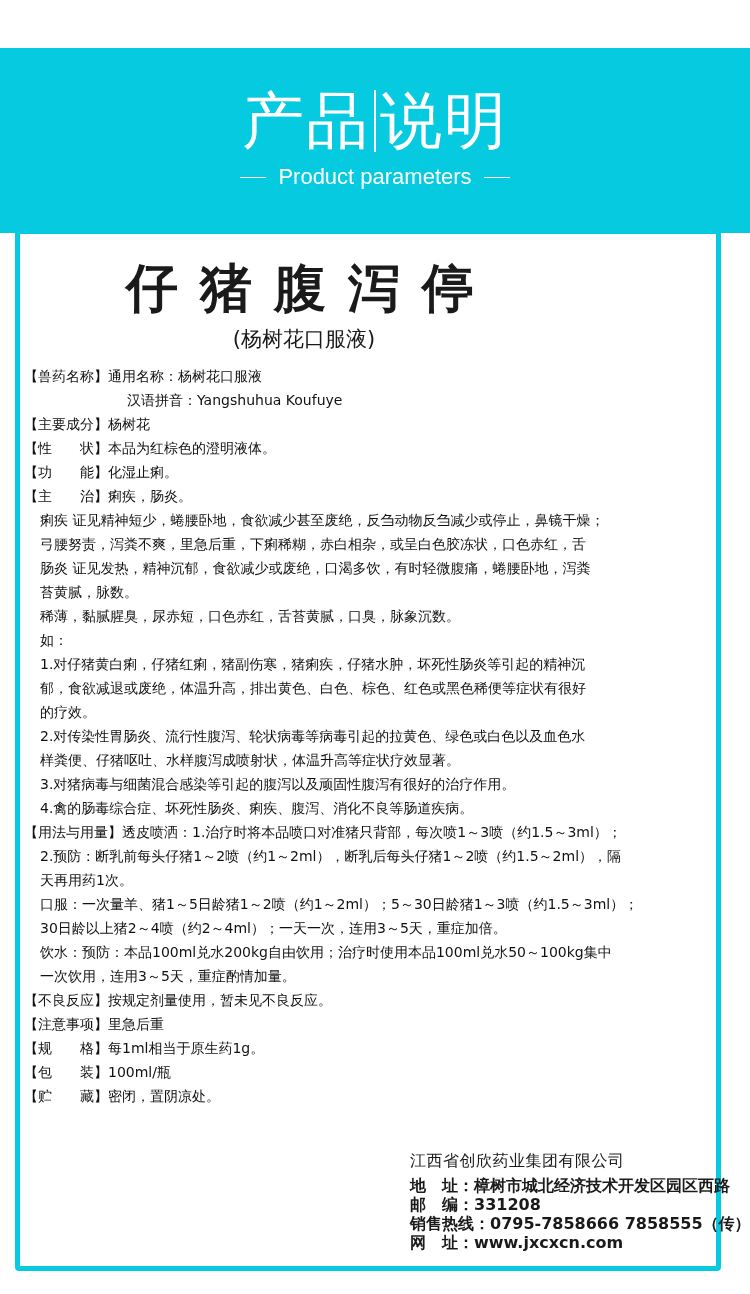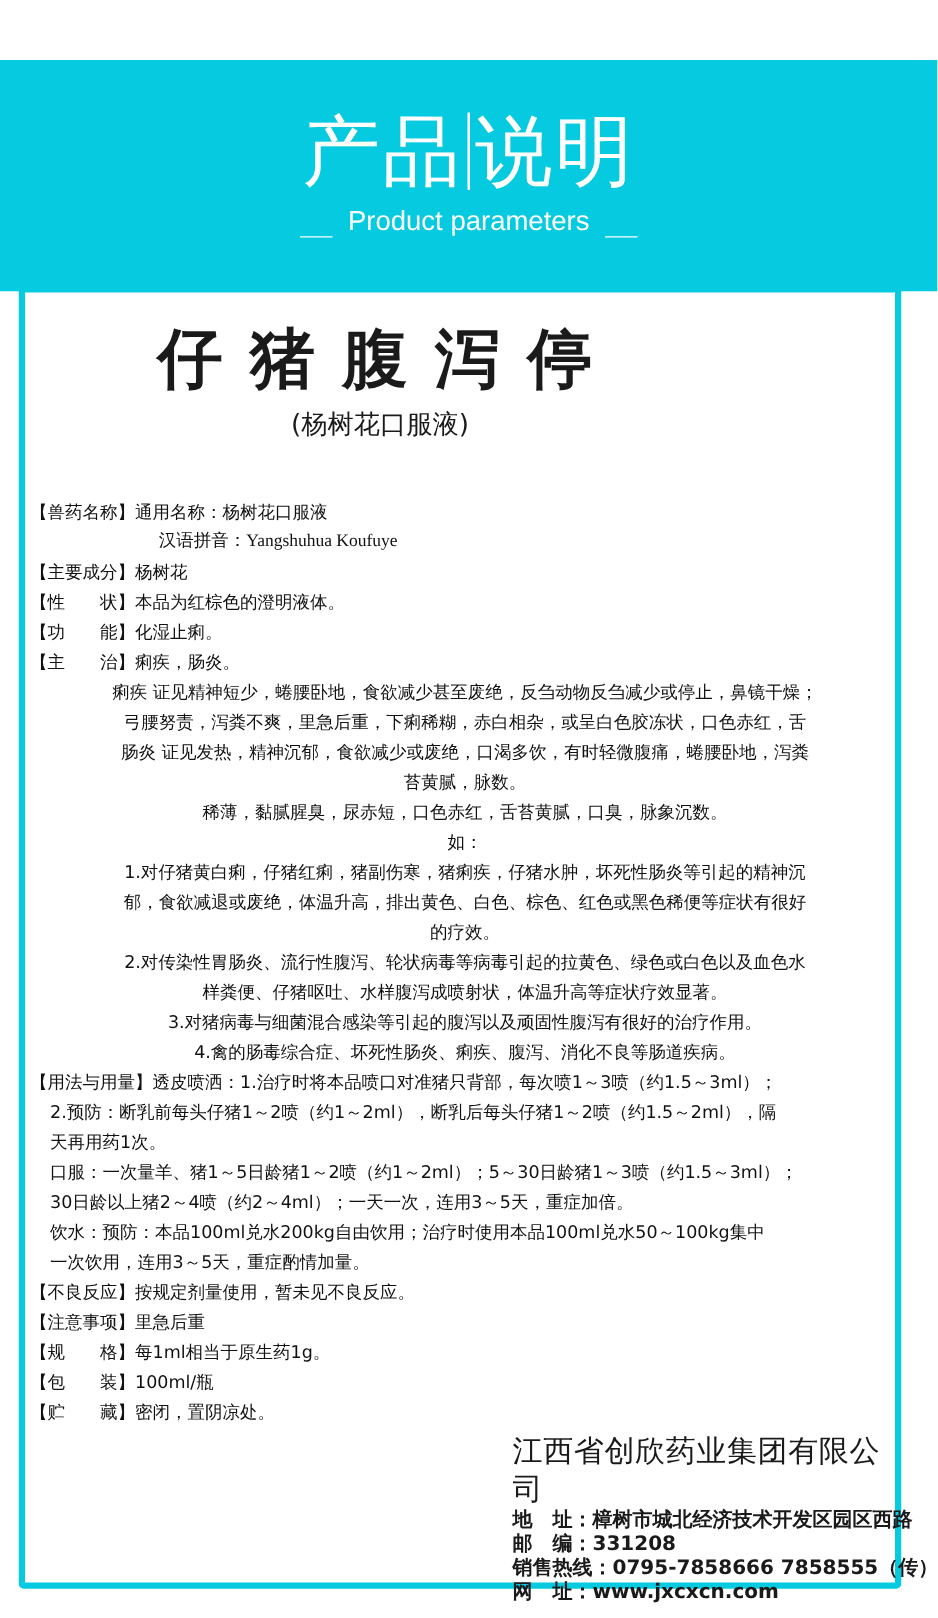--- a/index.html
+++ b/index.html
@@ -20,21 +20,21 @@
     color: #fff; font-size: 62px; font-weight: 300; letter-spacing: 2px;
     line-height: 70px;
     font-family: "DejaVu Sans", sans-serif;
   }
   .banner-title .sep {
     display: inline-block; width: 2px; height: 62px; background: #fff;
     margin: 0 4px 0 4px;
   }
   .banner-sub {
     position: absolute; top: 116px; left: 0; width: 750px;
-    display: flex; justify-content: center; align-items: flex-end;
+    display: flex; justify-content: center; align-items: center;
     color: #fff; font-size: 22px; font-family: "Liberation Sans", sans-serif;
   }
   .banner-sub .dash { display: inline-block; width: 26px; height: 1px; background: #fff; margin: 0 12px; }
 
   .card {
     position: absolute; left: 15px; top: 229px; width: 696px; height: 1032px;
     border: 5px solid #06CAE0; border-radius: 4px;
     background: #fff;
   }
   .doc-title {
@@ -42,32 +42,32 @@
     font-size: 52px; font-weight: bold; letter-spacing: 22px; color: #1a1a1a;
     font-family: "DejaVu Sans", sans-serif; line-height: 64px;
     padding-left: 22px; box-sizing: border-box;
   }
   .doc-subtitle {
     position: absolute; top: 90px; left: 0; width: 568px; text-align: center;
     font-size: 21px; color: #1a1a1a; line-height: 30px;
   }
   .body-text {
     position: absolute; left: 4px; top: 130px; width: 680px;
-    font-size: 14px; line-height: 24px; color: #111; margin-top: 34px;
+    font-size: 14px; line-height: 24px; color: #111;
   }
   .row { white-space: nowrap; }
   .lbl { font-weight: normal; }
-  .ind { padding-left: 16px; text-align: center; }
-  .ind2 { padding-left: 103px; font-family: Liberation Serif, serif; }
+  .ind { padding-left: 16px; }
+  .ind2 { padding-left: 103px; }
   .ind3 { padding-left: 16px; }
   .company {
     position: absolute; left: 390px; top: 912px; width: 300px;
     color: #1a1a1a;
   }
-  .company .name { font-size: 24px; line-height: 30px; letter-spacing: 0.5px; }
+  .company .name { font-size: 16px; line-height: 30px; letter-spacing: 0.5px; }
   .company .line { font-size: 16px; line-height: 19px; font-weight: bold; white-space: nowrap; }
 </style>
 </head>
 <body>
 
 <div class="banner">
   <div class="banner-title">
     <span>产品</span>
     <span class="sep"></span>
     <span>说明</span>

